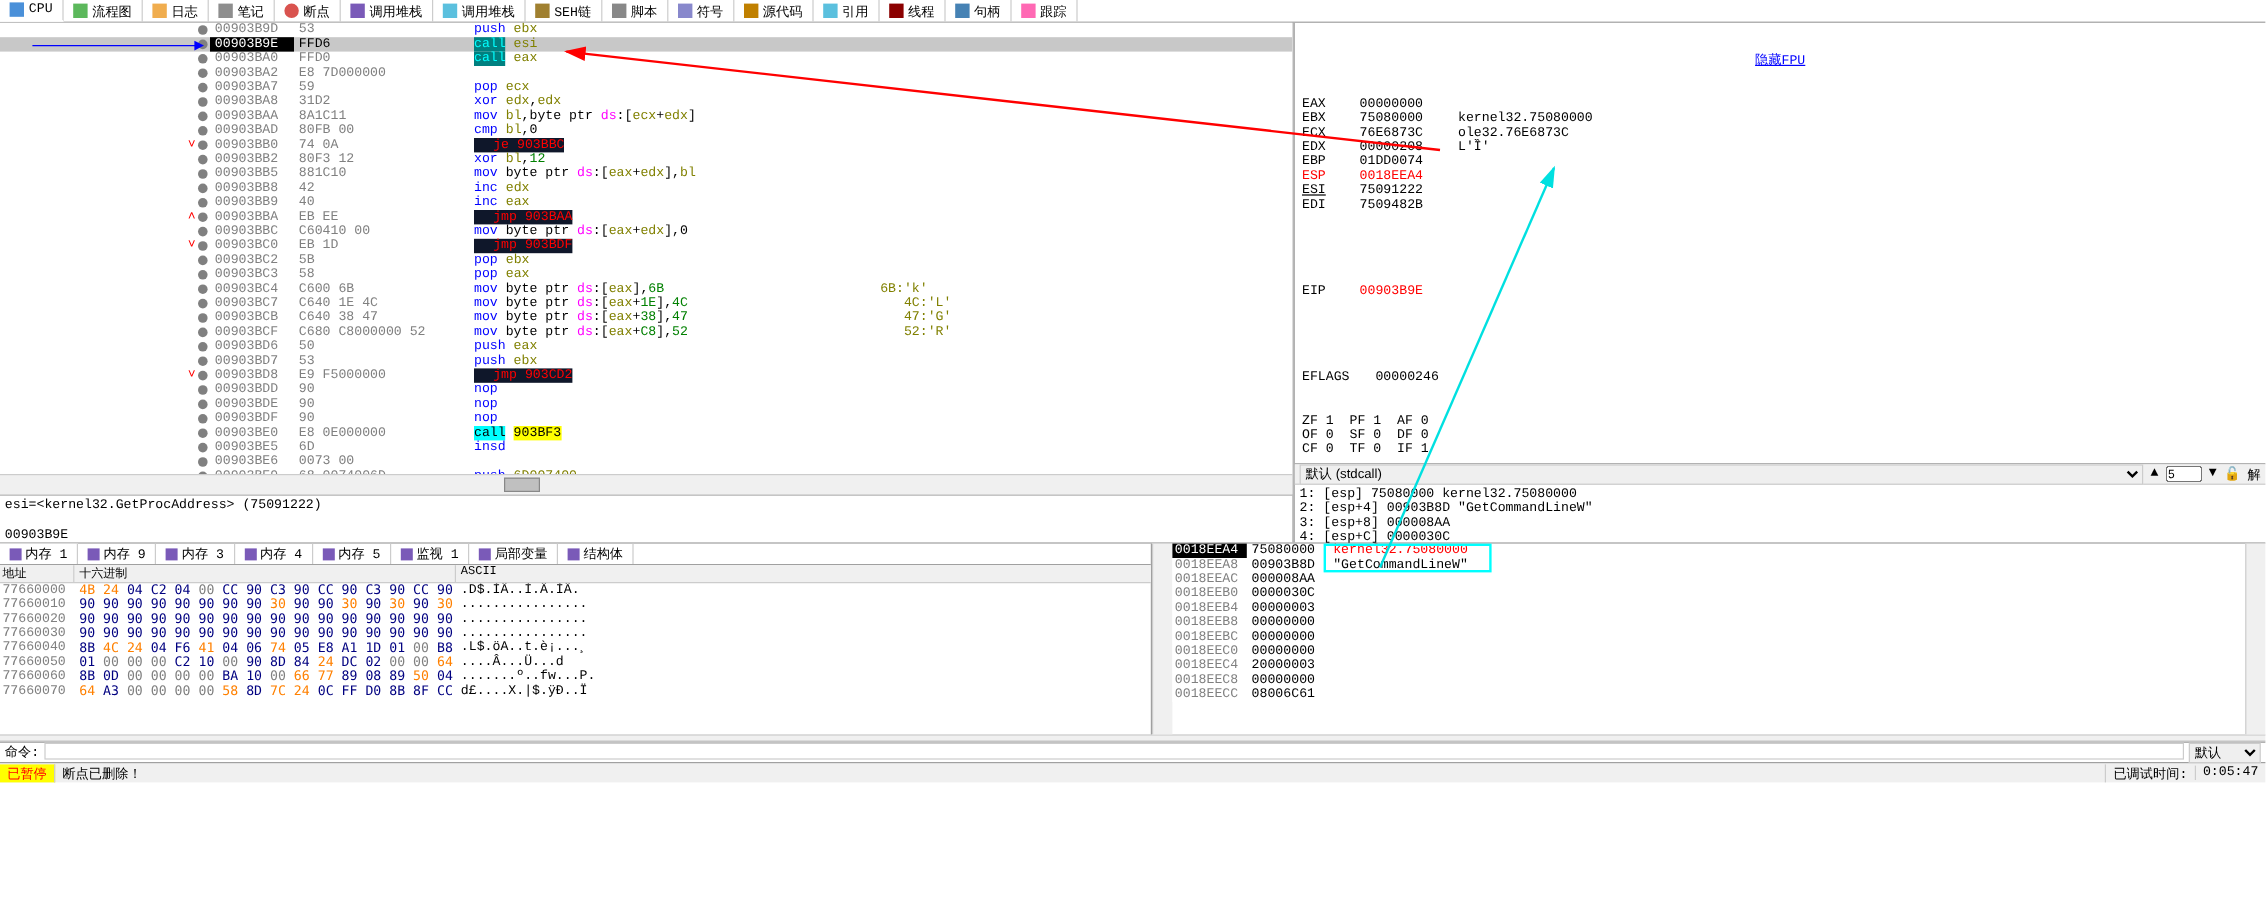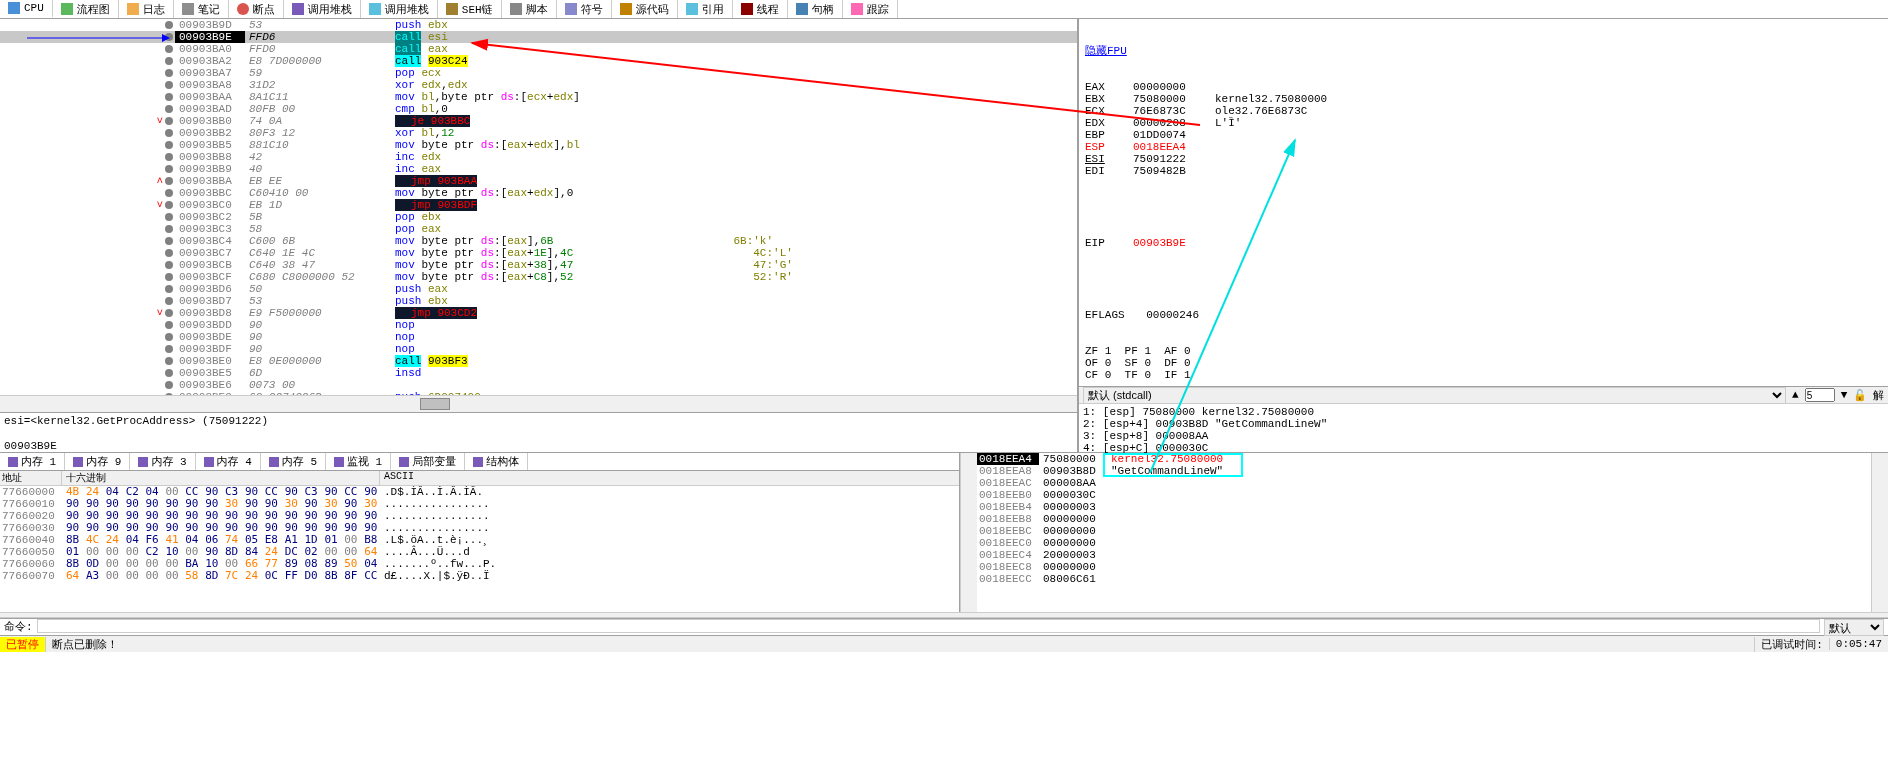--- a/index.html
+++ b/index.html
@@ -24,21 +24,21 @@
 .ico-hnd { background:#4682b4; }
 .ico-trc { background:#ff69b4; }
 .main { display:flex; height:433px; }
 .left-pane { width:1078px; border-right:1px solid #a0a0a0; display:flex; flex-direction:column; position:relative; }
 .disasm { flex:1; overflow:hidden; position:relative; background:#fff; }
 .disasm-row { display:flex; height:12px; line-height:12px; align-items:center; white-space:pre; }
 .disasm-row .gutter { width:175px; display:flex; align-items:center; justify-content:flex-end; position:relative; }
 .bp-dot { width:8px; height:8px; border-radius:50%; background:#808080; margin-right:2px; }
 .disasm-row .addr { width:70px; color:#808080; padding-left:4px; }
 .disasm-row .addr.cur { background:#000; color:#fff; }
-.disasm-row .bytes { width:150px; color:#808080; padding-left:4px;font-style:italic; }
+.disasm-row .bytes { width:150px; color:#808080; padding-left:4px; }
 .disasm-row .mnem { flex:1; color:#000; }
 .disasm-row.sel { background:#c8c8c8; }
 .disasm-row.sel .mnem, .disasm-row.sel .bytes { color:#000; }
 .k-push,.k-pop,.k-mov,.k-xor,.k-cmp,.k-inc,.k-nop,.k-add,.k-insd { color:#0000FF; }
 .k-call { color:#00ffff; background:#008080; }
 .k-call2 { color:#000; background:#00ffff; }
 .k-jmp,.k-je { color:#ff0000; background:#0f172a;padding-left:16px; }
 .reg { color:#808000; }
 .num { color:#008000; }
 .comment { color:#808000; }
@@ -171,21 +171,21 @@
 
       <path d="M40 106 h-20 v96 h20" stroke="#3070ff" stroke-dasharray="2,2" fill="none"></path>
       <path d="M40 166 h-12 v-84 h12" stroke="#3070ff" stroke-dasharray="2,2" fill="none"></path>
       <path d="M40 190 h-28 v144 h28" stroke="#50a0ff" fill="none"></path>
       <path d="M40 190 h-8 v55 h8" stroke="#c08040" fill="none"></path>
     </svg>
     <div class="disasm" id="disasm">
         <div class="disasm-row"><span class="gutter"><span class="bp-dot"></span></span><span class="addr">00903B9D</span><span class="bytes">53</span><span class="mnem"><span class="k-push">push</span> <span class="reg">ebx</span></span></div>
         <div class="disasm-row sel"><span class="gutter"><span class="bp-dot"></span></span><span class="addr cur">00903B9E</span><span class="bytes">FFD6</span><span class="mnem"><span class="k-call">call</span> <span class="reg">esi</span></span></div>
         <div class="disasm-row"><span class="gutter"><span class="bp-dot"></span></span><span class="addr">00903BA0</span><span class="bytes">FFD0</span><span class="mnem"><span class="k-call">call</span> <span class="reg">eax</span></span></div>
-        <div class="disasm-row"><span class="gutter"><span class="bp-dot"></span></span><span class="addr">00903BA2</span><span class="bytes">E8 7D000000</span><span class="mnem"><span class="k-call2">call</span> <span class="hiaddr">903C24</span></span></div>
+        <div class="disasm-row"><span class="gutter"><span class="bp-dot"></span></span><span class="addr">00903BA2</span><span class="bytes">E8 7D000000</span></div>
         <div class="disasm-row"><span class="gutter"><span class="bp-dot"></span></span><span class="addr">00903BA7</span><span class="bytes">59</span><span class="mnem"><span class="k-pop">pop</span> <span class="reg">ecx</span></span></div>
         <div class="disasm-row"><span class="gutter"><span class="bp-dot"></span></span><span class="addr">00903BA8</span><span class="bytes">31D2</span><span class="mnem"><span class="k-xor">xor</span> <span class="reg">edx</span>,<span class="reg">edx</span></span></div>
         <div class="disasm-row"><span class="gutter"><span class="bp-dot"></span></span><span class="addr">00903BAA</span><span class="bytes">8A1C11</span><span class="mnem"><span class="k-mov">mov</span> <span class="reg">bl</span>,byte ptr <span style="color:#ff00ff">ds</span>:[<span class="reg">ecx</span>+<span class="reg">edx</span>]</span></div>
         <div class="disasm-row"><span class="gutter"><span class="bp-dot"></span></span><span class="addr">00903BAD</span><span class="bytes">80FB 00</span><span class="mnem"><span class="k-cmp">cmp</span> <span class="reg">bl</span>,0</span></div>
         <div class="disasm-row"><span class="gutter"><span style="color:#ff0000;margin-right:2px">˅</span><span class="bp-dot"></span></span><span class="addr">00903BB0</span><span class="bytes">74 0A</span><span class="mnem"><span class="k-jmp">je 903BBC</span></span></div>
         <div class="disasm-row"><span class="gutter"><span class="bp-dot"></span></span><span class="addr">00903BB2</span><span class="bytes">80F3 12</span><span class="mnem"><span class="k-xor">xor</span> <span class="reg">bl</span>,<span class="num">12</span></span></div>
         <div class="disasm-row"><span class="gutter"><span class="bp-dot"></span></span><span class="addr">00903BB5</span><span class="bytes">881C10</span><span class="mnem"><span class="k-mov">mov</span> byte ptr <span style="color:#ff00ff">ds</span>:[<span class="reg">eax</span>+<span class="reg">edx</span>],<span class="reg">bl</span></span></div>
         <div class="disasm-row"><span class="gutter"><span class="bp-dot"></span></span><span class="addr">00903BB8</span><span class="bytes">42</span><span class="mnem"><span class="k-inc">inc</span> <span class="reg">edx</span></span></div>
         <div class="disasm-row"><span class="gutter"><span class="bp-dot"></span></span><span class="addr">00903BB9</span><span class="bytes">40</span><span class="mnem"><span class="k-inc">inc</span> <span class="reg">eax</span></span></div>
         <div class="disasm-row"><span class="gutter"><span style="color:#ff0000;margin-right:2px">˄</span><span class="bp-dot"></span></span><span class="addr">00903BBA</span><span class="bytes">EB EE</span><span class="mnem"><span class="k-jmp">jmp 903BAA</span></span></div>
@@ -213,21 +213,21 @@
       </div>
     <div class="info-box">
       <div>esi=&lt;kernel32.GetProcAddress&gt; (75091222)</div>
       <div style="height:12px"></div>
       <div>00903B9E</div>
     </div>
   </div>
 
   <div class="right-pane">
     <div class="regs">
-      <div style="text-align:left"><a href="#" style="color:#0000ff;text-decoration:underline">隐藏FPU</a></div>
+      <div style="text-align:center"><a href="#" style="color:#0000ff;text-decoration:underline">隐藏FPU</a></div>
       <div id="reglines"><div class="reg-line"><span class="reg-name">EAX</span><span class="reg-val">00000000</span><span class="reg-desc"></span></div><div class="reg-line"><span class="reg-name">EBX</span><span class="reg-val">75080000</span><span class="reg-desc">kernel32.75080000</span></div><div class="reg-line"><span class="reg-name">ECX</span><span class="reg-val">76E6873C</span><span class="reg-desc">ole32.76E6873C</span></div><div class="reg-line"><span class="reg-name">EDX</span><span class="reg-val">00000208</span><span class="reg-desc">L'Ȉ'</span></div><div class="reg-line"><span class="reg-name">EBP</span><span class="reg-val">01DD0074</span><span class="reg-desc"></span></div><div class="reg-line"><span class="reg-name red">ESP</span><span class="reg-val red">0018EEA4</span><span class="reg-desc"></span></div><div class="reg-line"><span class="reg-name und">ESI</span><span class="reg-val">75091222</span><span class="reg-desc"><kernel32.getprocaddress></kernel32.getprocaddress></span></div><div class="reg-line"><span class="reg-name">EDI</span><span class="reg-val">7509482B</span><span class="reg-desc"><kernel32.loadlibraryw></kernel32.loadlibraryw></span></div></div>
       <div style="height:12px"></div>
       <div class="reg-line"><span class="reg-name">EIP</span><span class="reg-val red">00903B9E</span></div>
       <div style="height:12px"></div>
       <div class="reg-line"><span class="reg-name">EFLAGS</span>&nbsp;&nbsp;<span>00000246</span></div>
       <div id="flaglines"><div>ZF 1  PF 1  AF 0</div><div>OF 0  SF 0  DF 0</div><div>CF 0  TF 0  IF 1</div></div>
       
       
       
       

